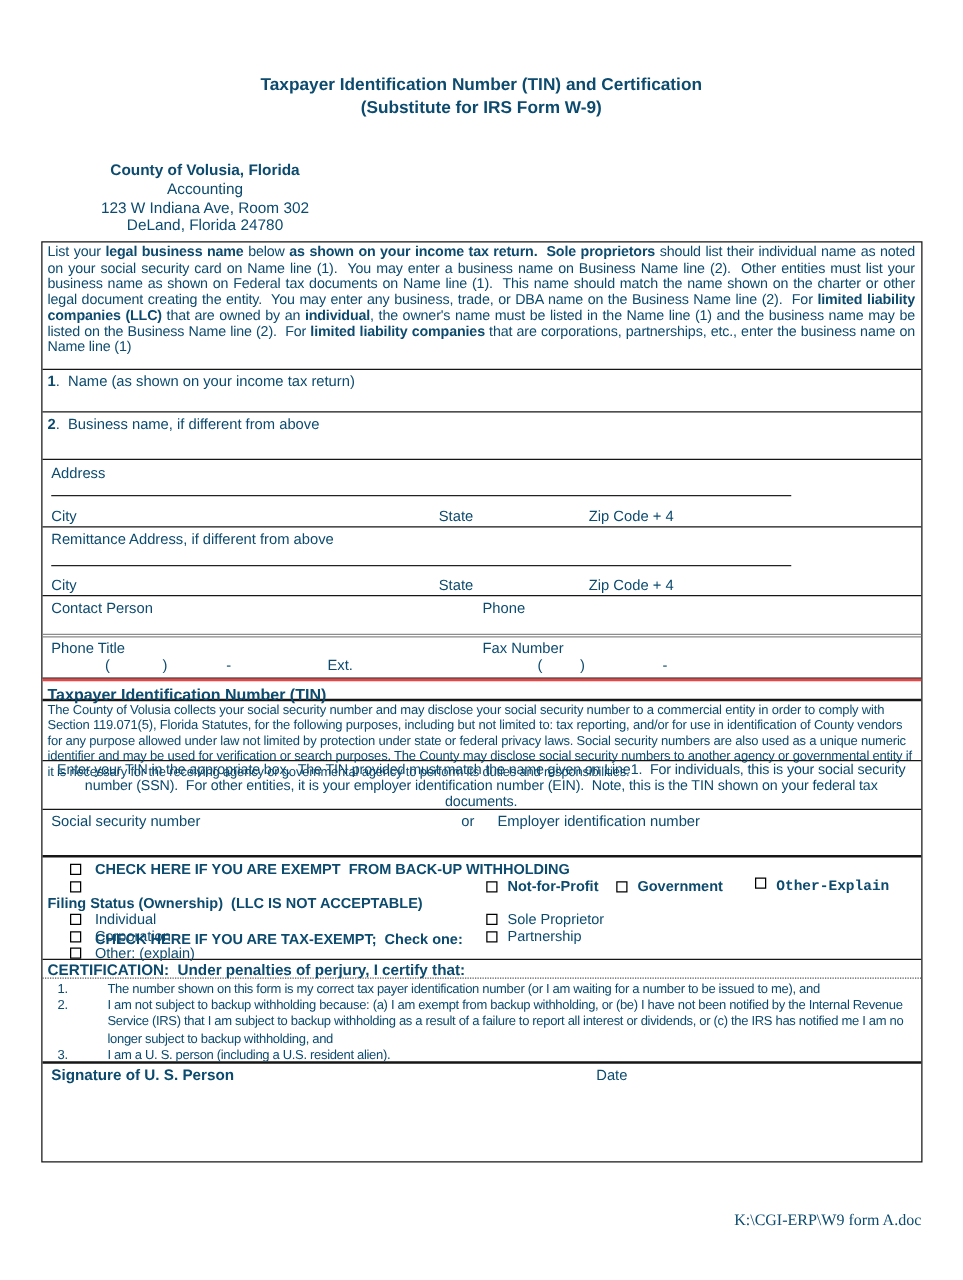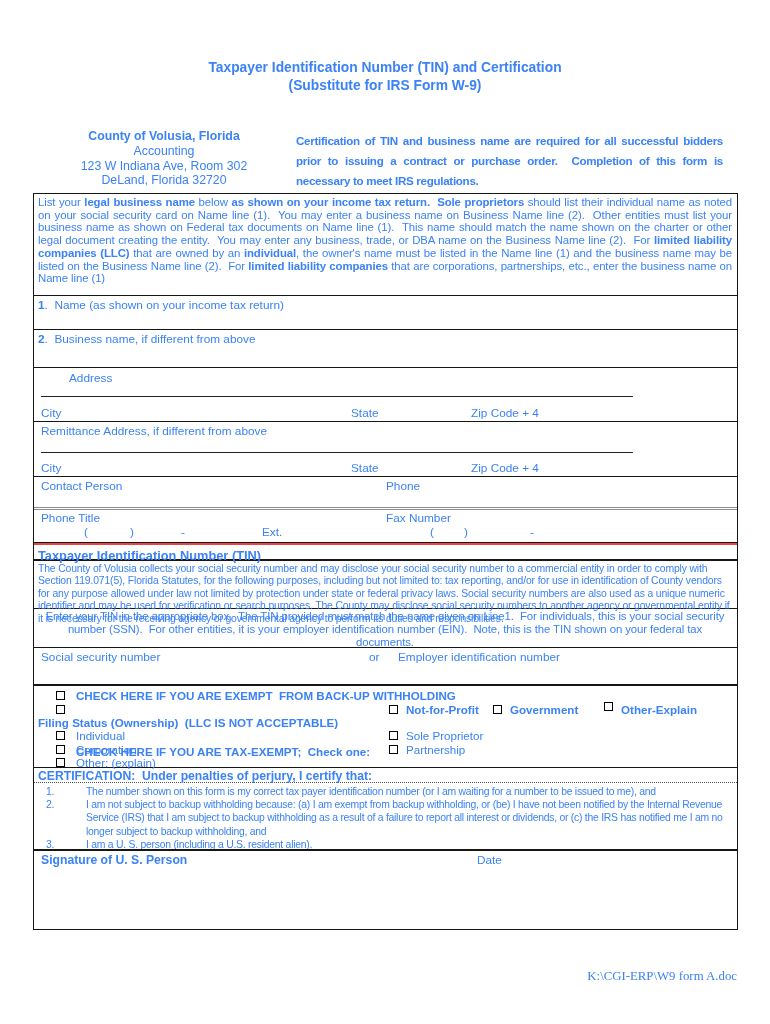--- a/index.html
+++ b/index.html
@@ -1,19 +1,19 @@
 <!DOCTYPE html>
 <html><head>
 <meta charset="utf-8">
 <style>
   * { margin:0; padding:0; box-sizing:border-box; }
   body { background:#ffffff; }
   .page {
     position:relative; width:770px; height:1024px; background:#ffffff;
-    font-family:"Liberation Sans", sans-serif; color:#3b82f6;
+    font-family:"Liberation Sans", sans-serif; color:#0c4a6e;
     overflow:hidden;
   }
   .title {
     position:absolute; top:59px; left:0; width:770px; text-align:center;
     font-weight:bold; font-size:13.8px; line-height:17.5px;
   }
   .org {
     position:absolute; top:129px; left:38px; width:252px; text-align:center;
     font-size:12.3px; line-height:14.8px;
   }
@@ -82,41 +82,40 @@
 
   <div class="title">
     <div>Taxpayer Identification Number (TIN) and Certification</div>
     <div>(Substitute for IRS Form W-9)</div>
   </div>
 
   <div class="org">
     <div class="org-name">County of Volusia, Florida</div>
     <div>Accounting</div>
     <div>123 W Indiana Ave, Room 302</div>
-    <div>DeLand, Florida 32720</div>
+    <div>DeLand, Florida 24780</div>
   </div>
 
-  <div class="note">Certification of TIN and business name are required for all successful bidders prior to issuing a contract or purchase order.  Completion of this form is necessary to meet IRS regulations.</div>
 
   <div class="box">
 
     <div class="row r-intro">
       <div class="p"><span>List your </span><span style="font-weight: bold;">legal business name</span><span> below </span><span style="font-weight: bold;">as shown on your income tax return.  Sole proprietors</span><span> should list their individual name as noted on your social security card on Name line (1).  You may enter a business name on Business Name line (2).  Other entities must list your business name as shown on Federal tax documents on Name line (1).  This name should match the name shown on the charter or other legal document creating the entity.  You may enter any business, trade, or DBA name on the Business Name line (2).  For </span><span style="font-weight: bold;">limited liability companies (LLC)</span><span> that are owned by an </span><span style="font-weight: bold;">individual</span><span>, the owner's name must be listed in the Name line (1) and the business name may be listed on the Business Name line (2).  For </span><span style="font-weight: bold;">limited liability companies</span><span> that are corporations, partnerships, etc., enter the business name on Name line (1)</span></div>
     </div>
 
     <div class="row r-name">
       <span class="lab" style="left:4px; top:2px;"><span style="font-weight: bold;">1</span><span>.  Name (as shown on your income tax return)</span></span>
     </div>
 
     <div class="row r-biz">
       <span class="lab" style="left:4px; top:2px;"><span style="font-weight: bold;">2</span><span>.  Business name, if different from above</span></span>
     </div>
 
     <div class="row r-addr">
-      <span class="lab" style="left:7px; top:3px;margin-left:28px;">Address</span>
+      <span class="lab" style="left:7px; top:3px;">Address</span>
       <div class="wline" style="left:7px; top:28px; width:592px;"></div>
       <span class="lab" style="left:7px; bottom:1px;">City</span>
       <span class="lab" style="left:317px; bottom:1px;">State</span>
       <span class="lab" style="left:437px; bottom:1px;">Zip Code + 4</span>
     </div>
 
     <div class="row r-remit">
       <span class="lab" style="left:7px; top:2px;">Remittance Address, if different from above</span>
       <div class="wline" style="left:7px; top:30px; width:592px;"></div>
       <span class="lab" style="left:7px; bottom:1px;">City</span>
@@ -164,21 +163,21 @@
       <span class="cb" style="left:22px; top:5px;"></span>
       <span class="cb-lab cb-lab-b" style="left:42px; top:3px;">CHECK HERE IF YOU ARE EXEMPT  FROM BACK-UP WITHHOLDING</span>
 
       <span class="cb" style="left:22px; top:19px;"></span>
       <span class="cb-lab cb-lab-b" style="left:42px; top:17px;margin-top:42px;">CHECK HERE IF YOU ARE TAX-EXEMPT;  Check one:</span>
       <span class="cb" style="left:355px; top:19px;"></span>
       <span class="cb-lab cb-lab-b" style="left:372px; top:17px;">Not-for-Profit</span>
       <span class="cb" style="left:459px; top:19px;"></span>
       <span class="cb-lab cb-lab-b" style="left:476px; top:17px;">Government</span>
       <span class="cb" style="left:570px; top:16px;"></span>
-      <span class="cb-lab cb-lab-b" style="left:587px; top:17px;">Other-Explain</span>
+      <span class="cb-lab cb-lab-b" style="left:587px; top:17px;font-family:Liberation Mono, monospace;">Other-Explain</span>
 
       <span class="cb-lab cb-lab-b" style="left:4px; top:30px;">Filing Status (Ownership)  (LLC IS NOT ACCEPTABLE)</span>
 
       <span class="cb" style="left:22px; top:45px;"></span>
       <span class="cb-lab" style="left:42px; top:43px;">Individual</span>
       <span class="cb" style="left:355px; top:45px;"></span>
       <span class="cb-lab" style="left:372px; top:43px;">Sole Proprietor</span>
 
       <span class="cb" style="left:22px; top:59px;"></span>
       <span class="cb-lab" style="left:42px; top:57px;">Corporation</span>

